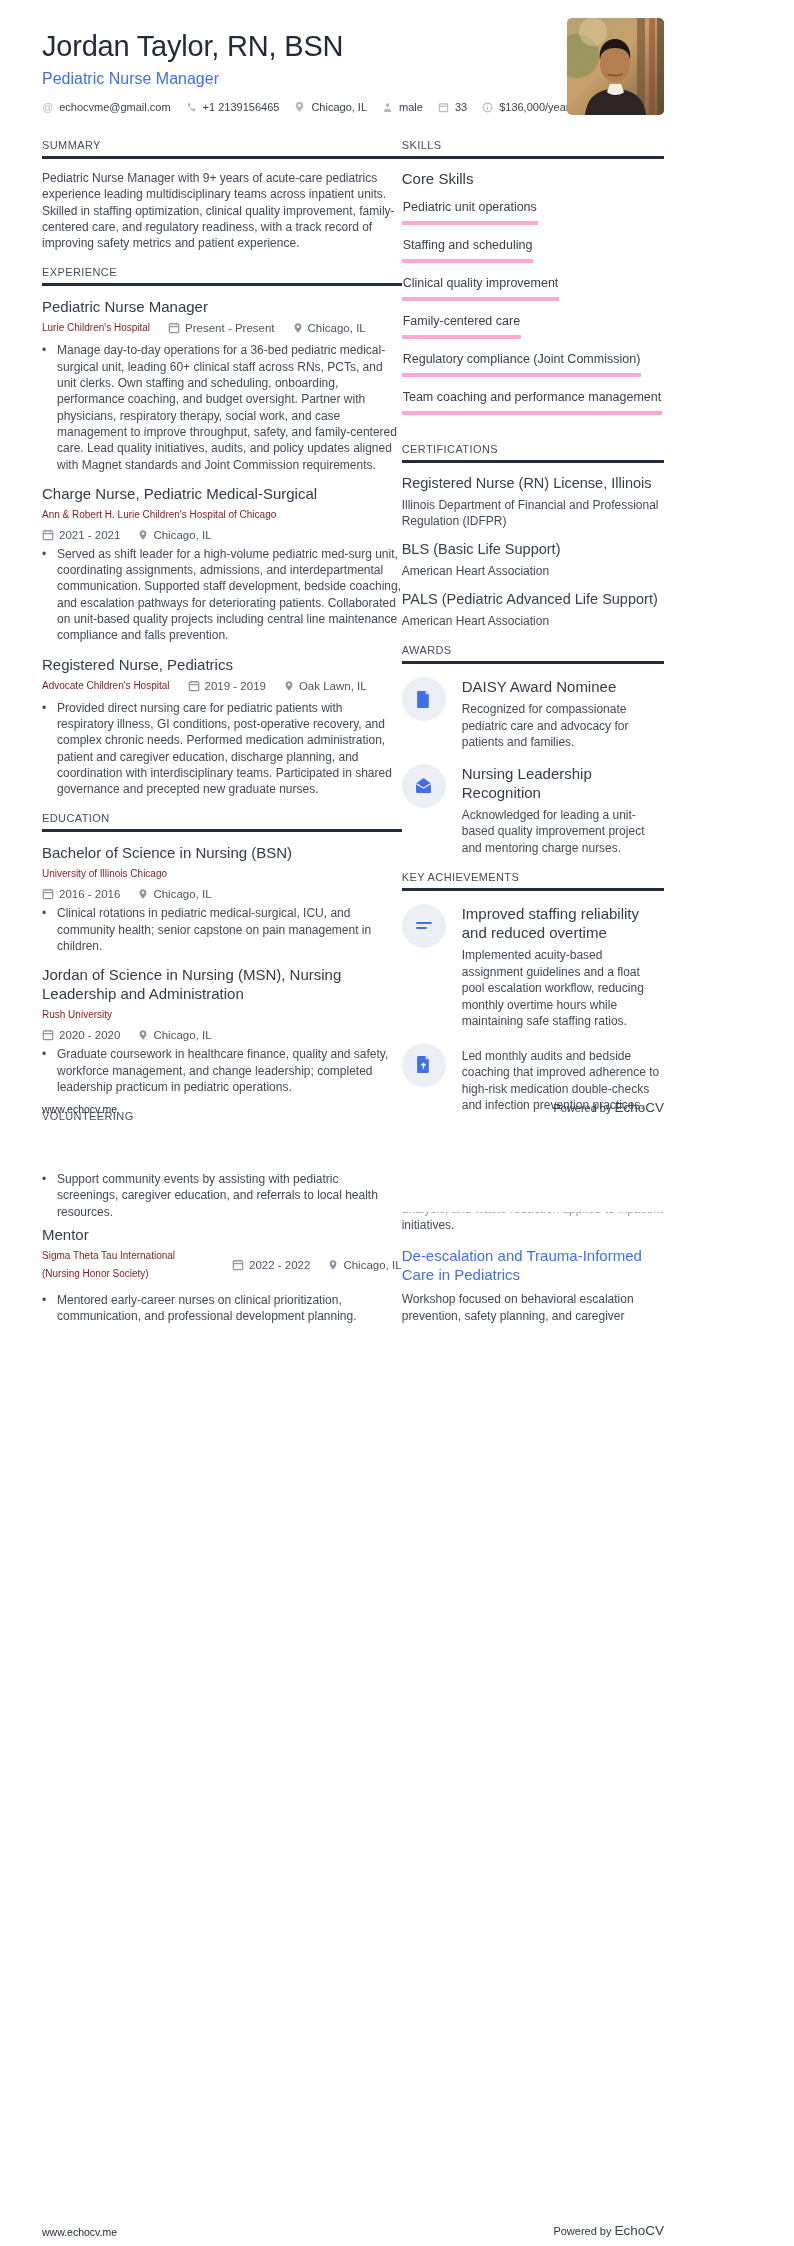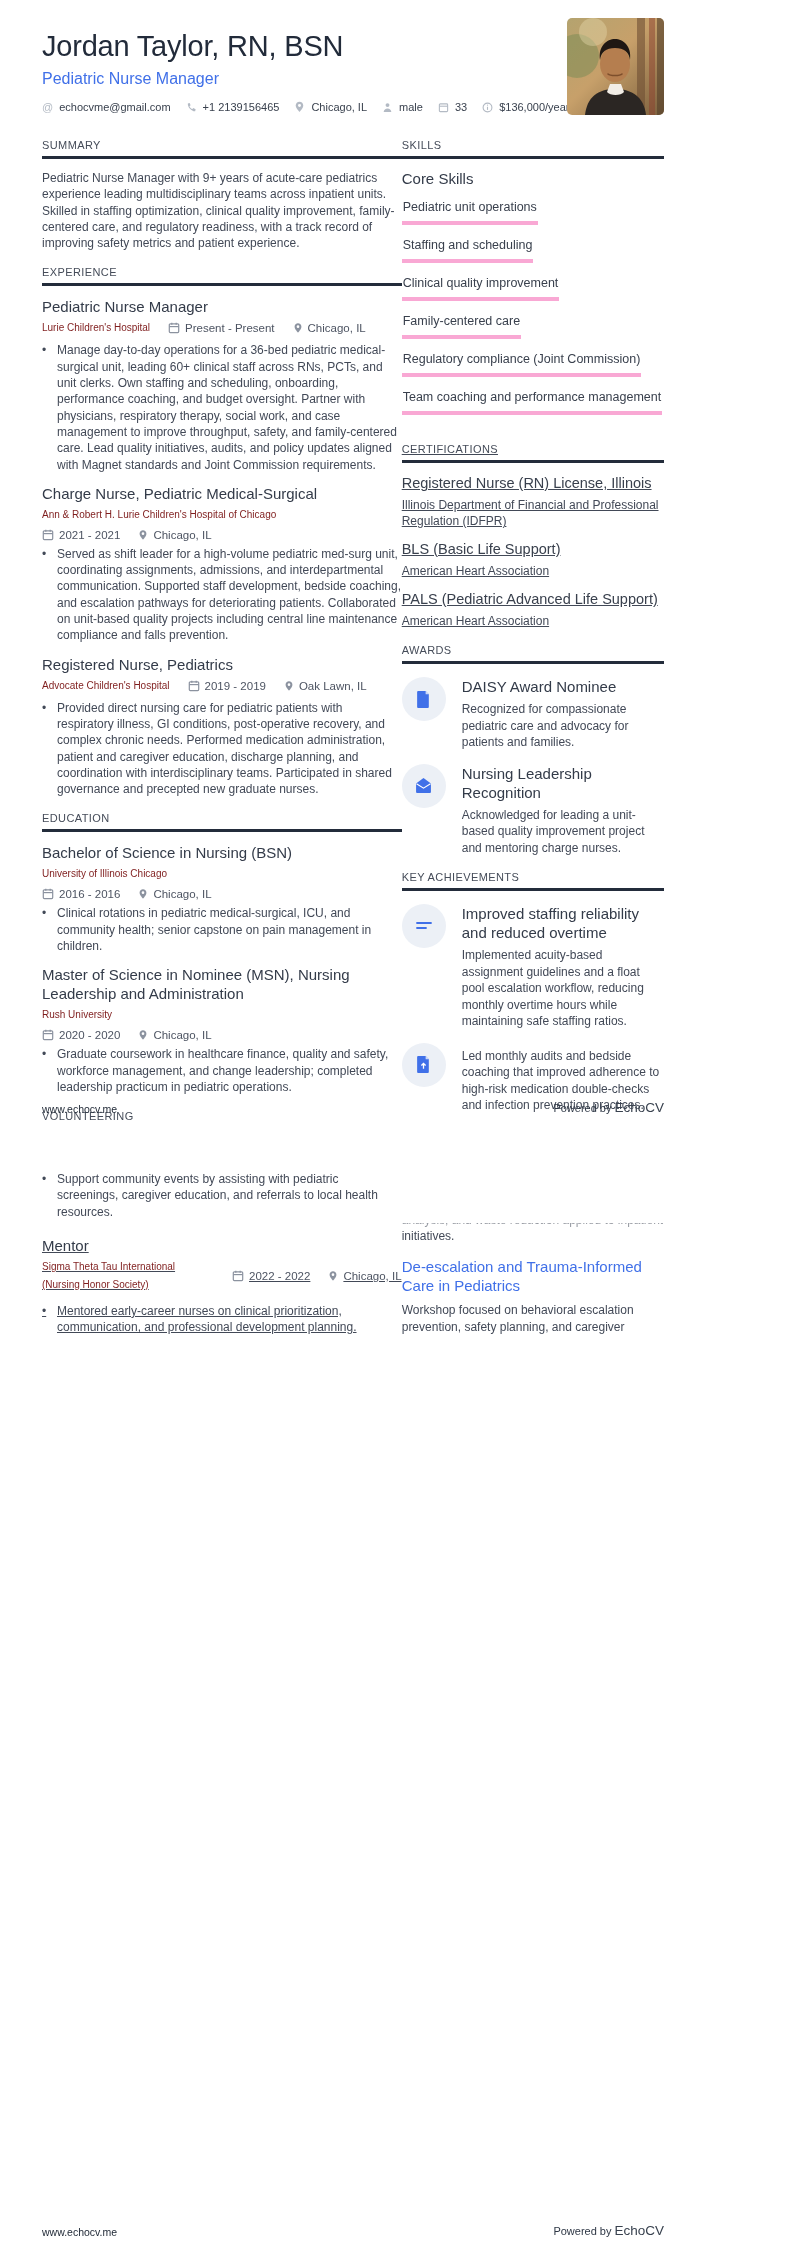--- a/index.html
+++ b/index.html
@@ -312,21 +312,21 @@
             </span>
           </div>
           <div class="bullets">
               <div class="bullet">
                 <span>Clinical rotations in pediatric medical-surgical, ICU, and community health; senior capstone on pain management in children.</span>
               </div>
             </div>
         </div>
 
         <div class="entry">
-          <div class="e-title">Master of Science in Nominee (MSN), Nursing Leadership and Administration</div>
+          <div class="e-title">Jordan of Science in Nursing (MSN), Nursing Leadership and Administration</div>
           <div class="e-row">
               <a class="link">Rush University</a>
             </div>
           <div class="meta-row">
             <span class="meta">
               <span class="micon">
                   <svg width="12" height="12" viewBox="0 0 12 12" fill="none" stroke="currentColor" stroke-width="1.2">
                     <rect x="1.3" y="1.8" width="9.4" height="8.8" rx="1"></rect>
                     <line x1="3.8" y1=".8" x2="3.8" y2="2.8"></line>
                     <line x1="8.2" y1=".8" x2="8.2" y2="2.8"></line>
@@ -367,21 +367,21 @@
         <div class="chips">
           <span class="chip">Pediatric unit operations</span>
           <span class="chip">Staffing and scheduling</span>
           <span class="chip">Clinical quality improvement</span>
           <span class="chip">Family-centered care</span>
           <span class="chip">Regulatory compliance (Joint Commission)</span>
           <span class="chip">Team coaching and performance management</span>
         </div>
       </div>
 
-      <div class="sec" style="text-decoration:underline;">
+      <div class="sec" style="">
         <div class="sec-h">CERTIFICATIONS</div>
         <div class="cert">
           <div class="cert-t">Registered Nurse (RN) License, Illinois</div>
           <div class="cert-i">Illinois Department of Financial and Professional Regulation (IDFPR)</div>
         </div>
         <div class="cert">
           <div class="cert-t">BLS (Basic Life Support)</div>
           <div class="cert-i">American Heart Association</div>
         </div>
         <div class="cert">
@@ -460,21 +460,21 @@
 
 <div class="page" style="padding-top:42px;">
   <div class="cols" style="margin-top:0;align-items:flex-end;">
     <div class="col-l">
       <div class="bullets" style="margin-top:6px;">
         <div class="bullet">
             <span>Support community events by assisting with pediatric screenings, caregiver education, and referrals to local health resources.</span>
           </div>
       </div>
 
-      <div class="entry" style="margin-top:16px;text-decoration:underline;">
+      <div class="entry" style="margin-top:5px;">
         <div class="e-title">Mentor</div>
         <div class="e-row" style="align-items:center;">
           <a class="link small-block">Sigma Theta Tau International (Nursing Honor Society)</a>
           <span class="meta">
             <span class="micon">
                 <svg width="12" height="12" viewBox="0 0 12 12" fill="none" stroke="currentColor" stroke-width="1.2">
                   <rect x="1.3" y="1.8" width="9.4" height="8.8" rx="1"></rect>
                   <line x1="3.8" y1=".8" x2="3.8" y2="2.8"></line>
                   <line x1="8.2" y1=".8" x2="8.2" y2="2.8"></line>
                   <line x1="1.3" y1="4.6" x2="10.7" y2="4.6"></line>

